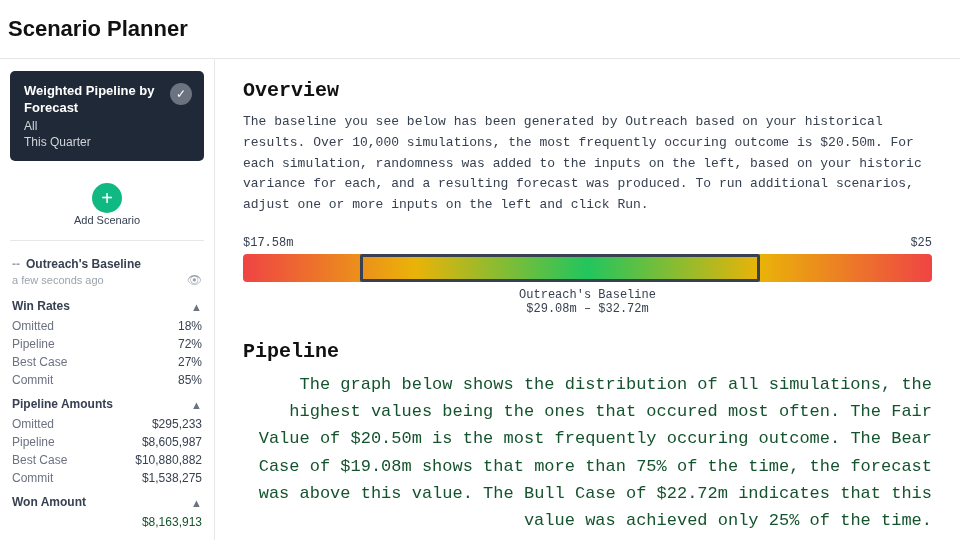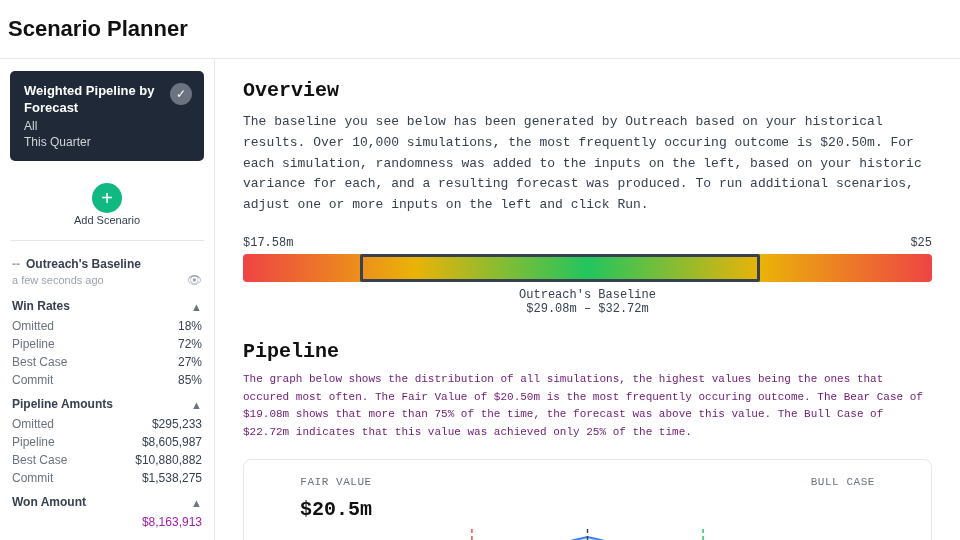--- a/index.html
+++ b/index.html
@@ -24,31 +24,31 @@
     .eye-icon { color: #9ca3af; font-size: 12px; cursor: pointer; }
     .section-header { display: flex; align-items: flex-end; justify-content: space-between; padding: 8px 12px 4px; }
     .section-title { font-size: 12px; font-weight: 600; color: #374151; }
     .chevron { font-size: 11px; color: #6b7280; cursor: pointer; }
     .rate-row { display: flex; justify-content: space-between; padding: 2px 12px; }
     .rate-label { font-size: 12px; color: #6b7280; }
     .rate-value { font-size: 12px; color: #374151; }
     .amount-row { display: flex; justify-content: space-between; padding: 2px 12px; }
     .amount-label { font-size: 12px; color: #6b7280; }
     .amount-value { font-size: 12px; color: #374151; }
-    .won-amount-val { padding: 2px 12px; font-size: 12px; color: #a21caf; text-align: right; }
+    .won-amount-val { padding: 2px 12px; font-size: 12px; color: #14532d; text-align: right; }
     .content-area { flex: 1; overflow-y: auto; padding: 20px 28px; font-family: Liberation Mono, monospace; }
     .overview-title { font-size: 20px; font-weight: 700; color: #111; margin-bottom: 10px; }
     .overview-text { font-size: 13px; color: #374151; line-height: 1.6; max-width: 700px; }
     .gradient-bar-wrapper { margin: 20px 0 10px; position: relative; }
     .bar-labels { display: flex; justify-content: space-between; font-size: 12px; color: #374151; margin-bottom: 4px; }
     .gradient-bar { height: 28px; border-radius: 4px; background: linear-gradient(to right, #ef4444, #eab308, #22c55e, #eab308, #ef4444); position: relative; }
     .bracket-overlay { position: absolute; top: 0; left: 17%; right: 25%; height: 100%; border: 3px solid #374151; border-radius: 2px; }
     .bracket-label { text-align: center; margin-top: 6px; font-size: 12px; color: #374151; }
     .results-title { font-size: 20px; font-weight: 700; color: #111; margin: 24px 0 8px; }
-    .results-text { font-size: 11px; color: #701a75; line-height: 1.6; max-width: 700px; }
+    .results-text { font-size: 17px; color: #14532d; line-height: 1.6; max-width: 700px; text-align: right; }
     .chart-area { margin-top: 18px; border: 1px solid #e5e7eb; border-radius: 8px; padding: 16px; }
     .chart-labels { display: flex; justify-content: space-between; font-size: 12px; color: #6b7280; padding: 0 40px; }
     .chart-label-center { text-align: center; }
     .chart-label-center .value { font-size: 20px; font-weight: 700; color: #111; margin-top: 10px; }
     .chart-label-center .sub-label { font-size: 11px; color: #6b7280; text-transform: uppercase; letter-spacing: 0.05em; }
     .chart-svg-area { margin-top: 8px; }
   </style>
 </head>
 <body>
 

